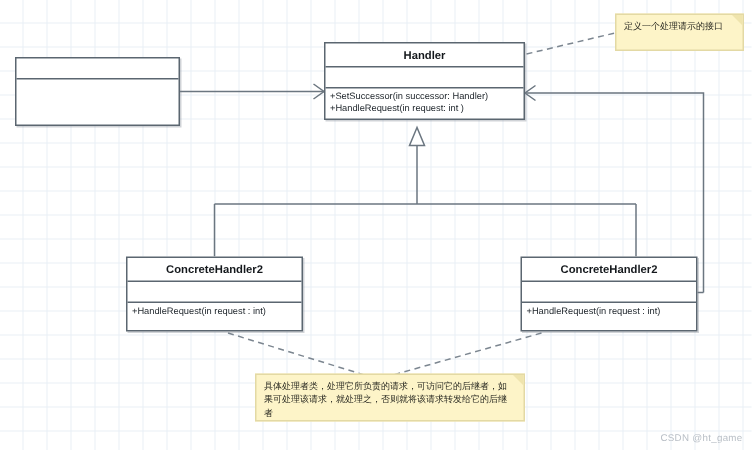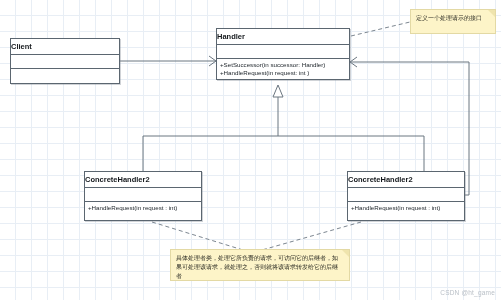--- a/index.html
+++ b/index.html
@@ -22,21 +22,21 @@
   #wires{position:absolute;left:0;top:0;width:501px;height:300px;}
 
   .uml{
     position:absolute;
     background:#ffffff;
     border:1px solid #5b6670;
     box-sizing:border-box;
     box-shadow:1px 1px 0 rgba(120,130,140,.35);
   }
   .uml .title{
-    text-align:left;
+    text-align:center;
     font-weight:bold;
     font-size:7.5px;
     color:#14181c;
     line-height:15px;
     height:15px;
     border-bottom:1px solid #5b6670;
     overflow:hidden;
     white-space:nowrap;
   }
   .uml .attrs{
@@ -110,21 +110,20 @@
     </g>
     <g>
       <line x1="152" y1="222" x2="243" y2="250" stroke="#7c8690" stroke-width="1" stroke-dasharray="4,3"></line>
     </g>
     <g>
       <line x1="361" y1="222" x2="262" y2="250" stroke="#7c8690" stroke-width="1" stroke-dasharray="4,3"></line>
     </g>
   </svg>
 
   <div class="uml" style="left:10px;top:38px;width:110px;height:46px;">
-    <div class="title">Client</div>
     <div class="attrs" style="height:14px;"></div>
     <div class="ops" style="height:15px;"></div>
   </div>
 
   <div class="uml" style="left:216px;top:28px;width:134px;height:52px;">
     <div class="title">Handler</div>
     <div class="attrs" style="height:14px;"></div>
     <div class="ops" style="height:21px;">
       <div>+SetSuccessor(in successor: Handler)</div>
       <div>+HandleRequest(in request: int )</div>

